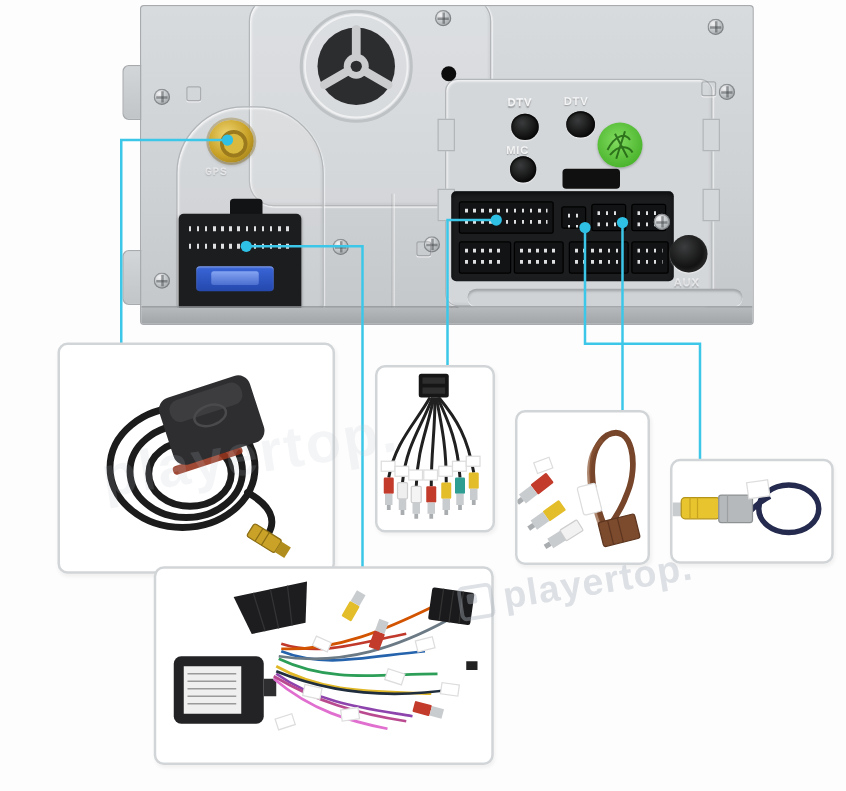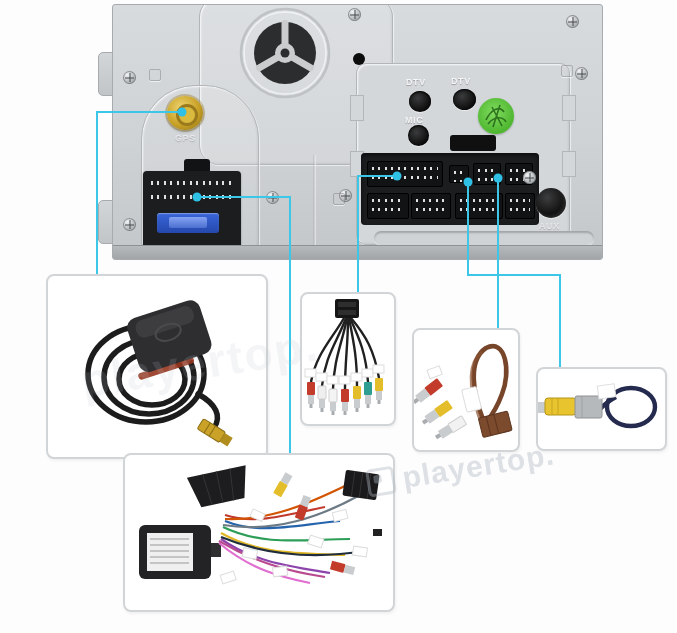--- a/index.html
+++ b/index.html
@@ -111,21 +111,21 @@
         <rect x="42.5" y="13" width="7" height="36" rx="3.5" transform="rotate(120 46 46)"></rect>
         <rect x="42.5" y="13" width="7" height="36" rx="3.5" transform="rotate(240 46 46)"></rect>
       </g>
       <circle cx="46" cy="46" r="10" fill="#caccce"></circle>
       <circle cx="46" cy="46" r="4.5" fill="#2c2d2f"></circle>
     </svg>
 
     <div class="black-dot"></div>
 
     <div class="gold"></div>
-    <span class="emb-txt emb-faint" style="left:62px;top:128px;">GPS</span>
+    <span class="emb-txt emb-faint" style="left:51px;top:128px;font-family:Liberation Mono, monospace;">GPS</span>
 
     <div class="iso-tab"></div>
     <div class="iso">
       <div class="pinstrip" style="left:8px;top:10px;width:82px;"></div>
       <div class="pinstrip" style="left:8px;top:24px;width:82px;"></div>
       <div class="fuse">
         <div class="fuse-core"></div>
       </div>
     </div>
 

